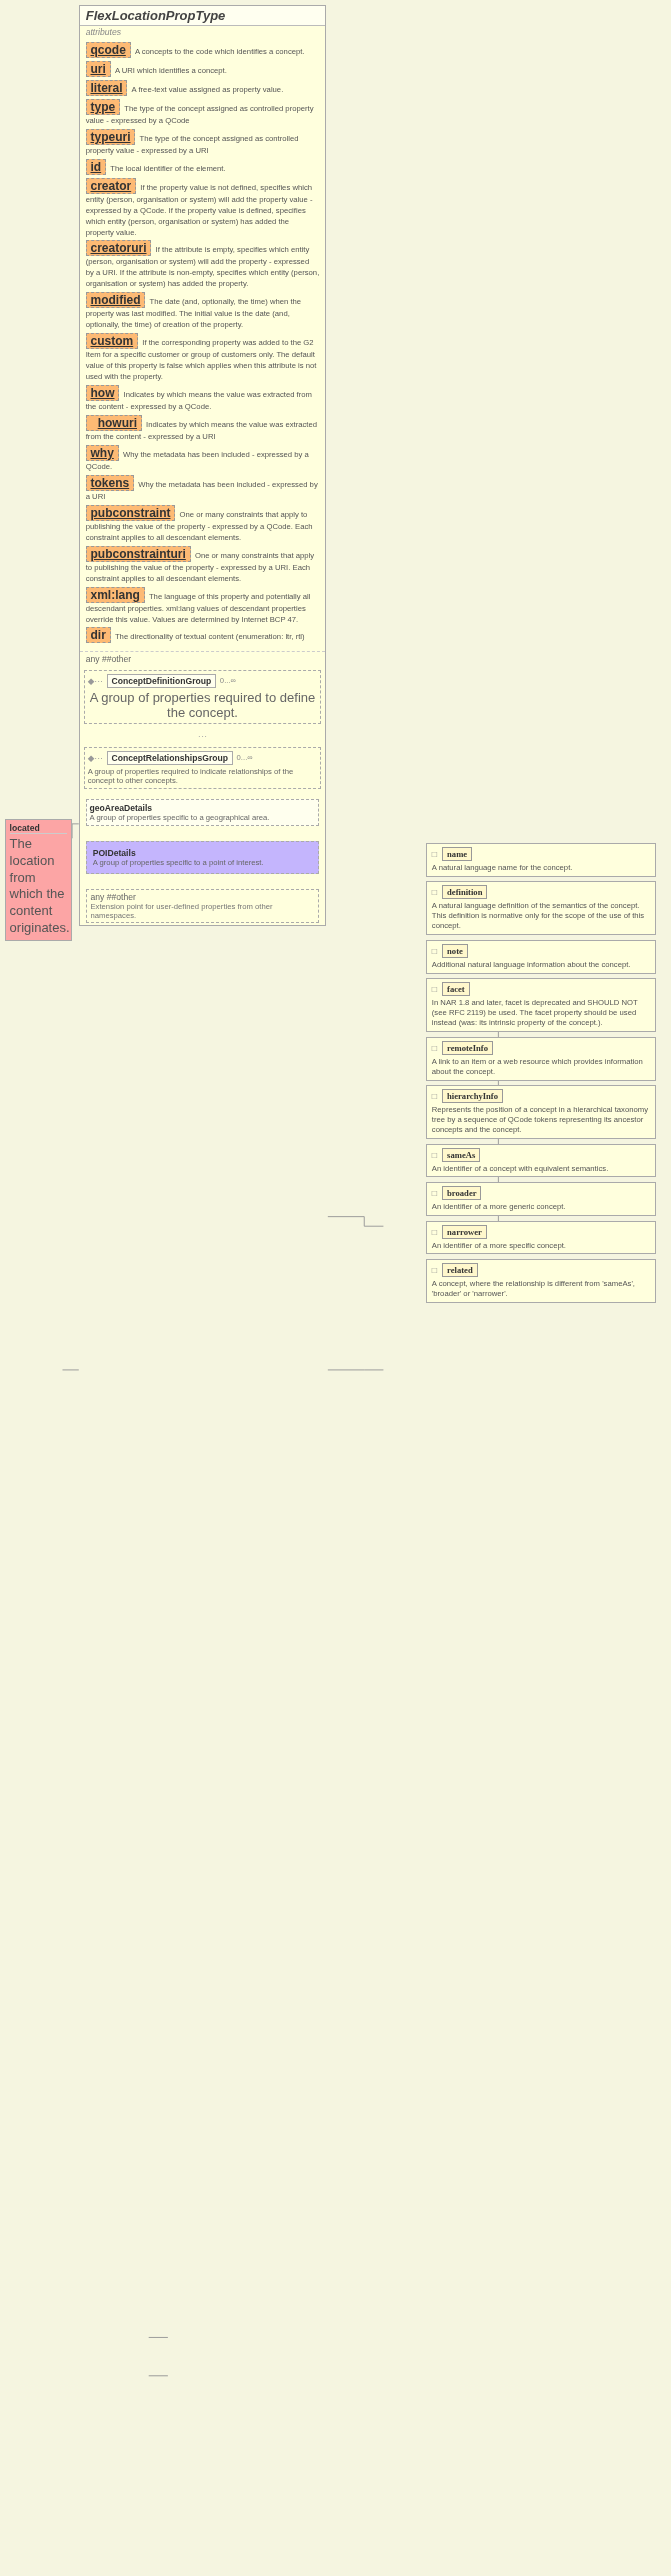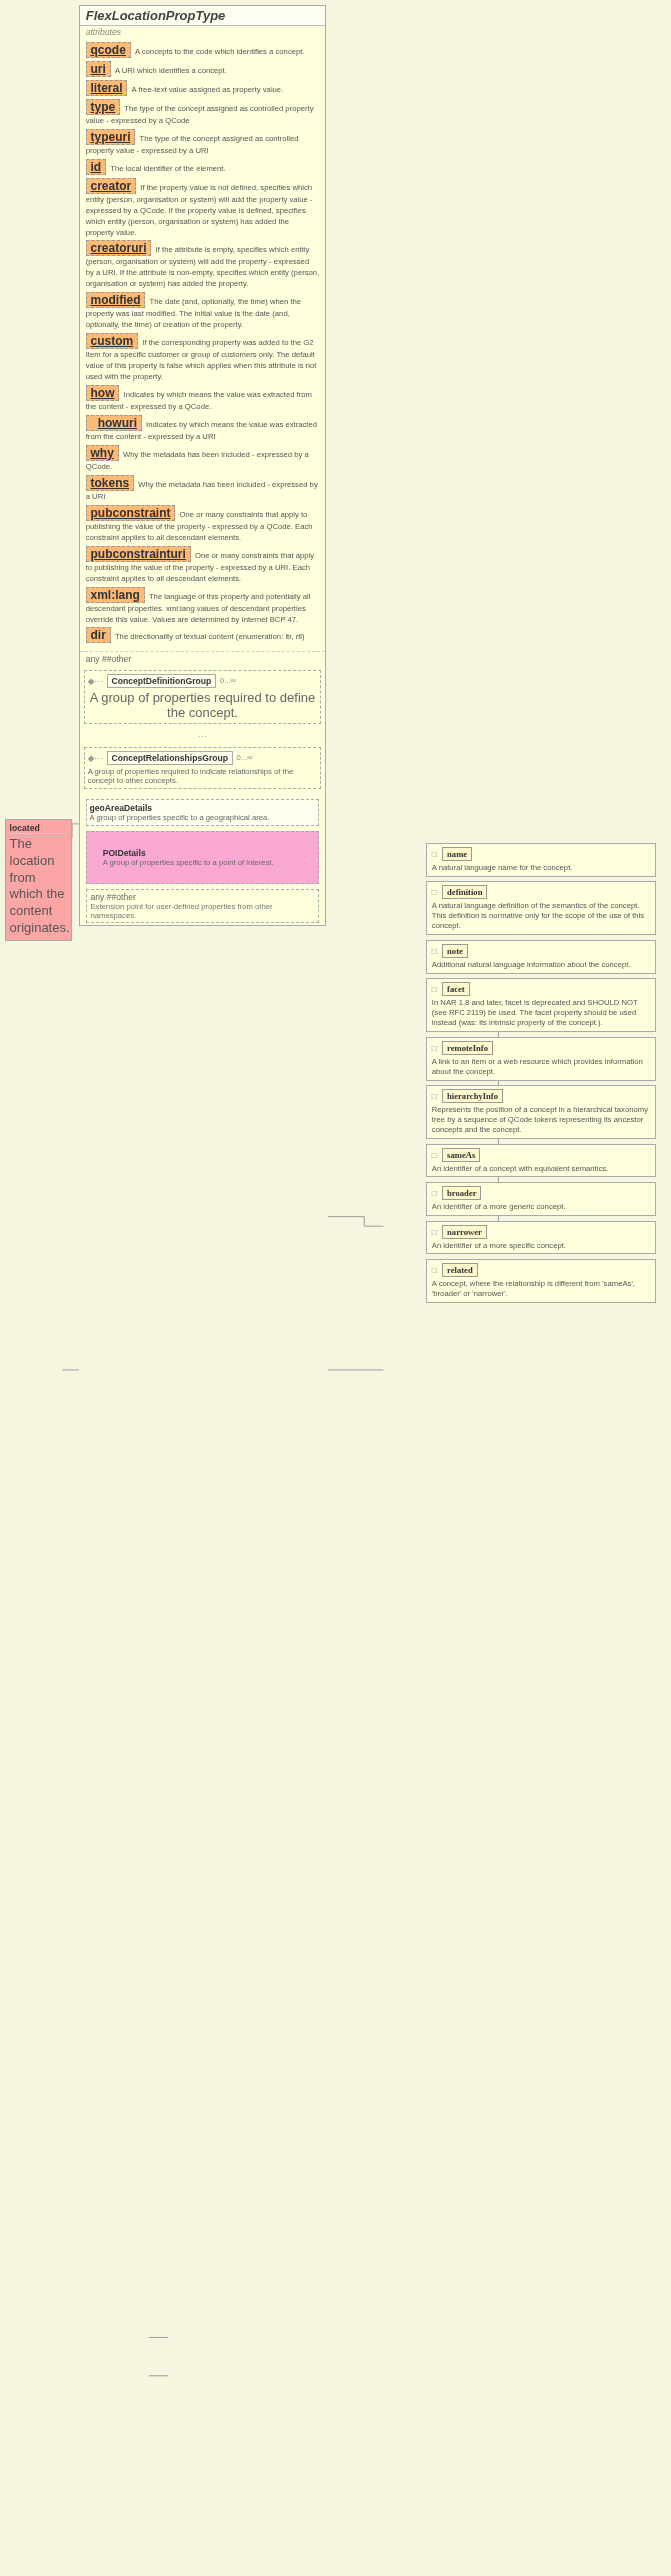--- a/index.html
+++ b/index.html
@@ -123,23 +123,23 @@
 
     .geo-box {
       border: 1px dashed #aaa;
       background: #ffffee;
       padding: 2.9px;
       margin: 2.9px 0;
     }
 
     .poi-box {
       border: 1px dashed #aaa;
-      background: #f9a8d4;
-      padding: 16px;
-      margin: 5px 0;
+      background: #c4b5fd;
+      padding: 6px;
+      margin: 15px 0;
     }
   </style>
 </head>
 <body>
 
 <div class="schema-wrapper">
 
   <svg class="lines" xmlns="http://www.w3.org/2000/svg" viewBox="0 0 701 2689" width="672" height="2576">
 
     <line x1="82" y1="860" x2="75" y2="860" stroke="#999" stroke-width="1"></line>

